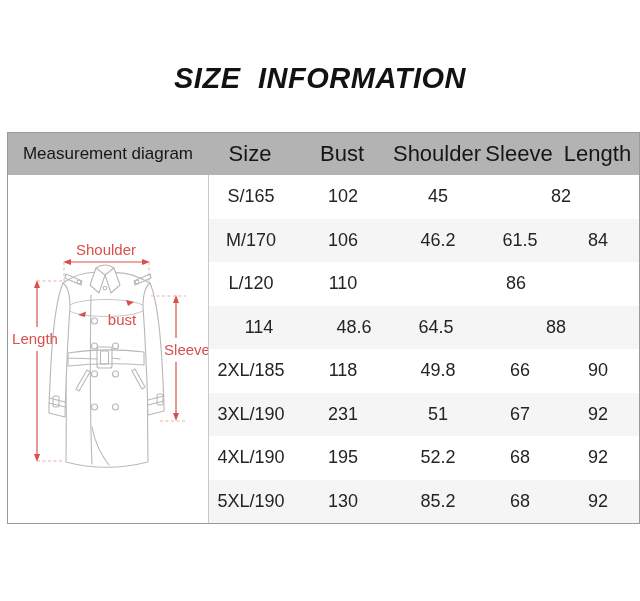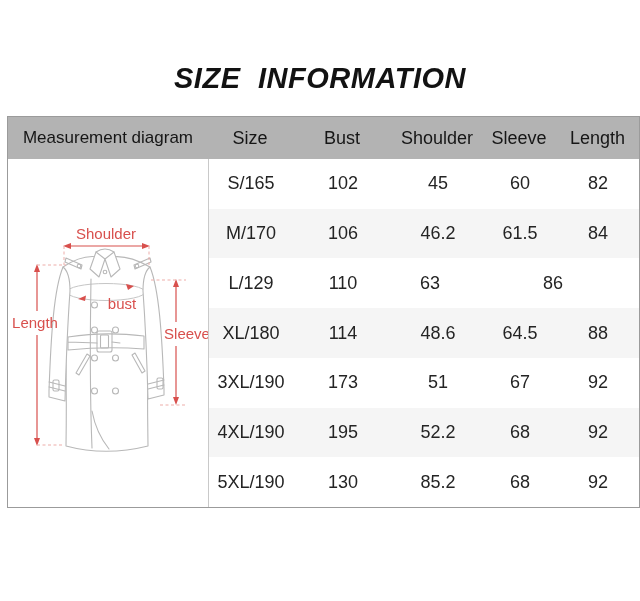--- a/index.html
+++ b/index.html
@@ -1,23 +1,23 @@
 <!DOCTYPE html>
 <html><head>
 <meta charset="utf-8">
 <style>
   html,body{margin:0;padding:0;background:#fff;}
   .canvas{position:relative;width:640px;height:601px;background:#ffffff;overflow:hidden;
           font-family:"Liberation Sans","DejaVu Sans",sans-serif;}
   .title{position:absolute;left:0;right:0;top:62px;text-align:center;
          font-size:29px;font-weight:bold;font-style:italic;color:#121212;
          letter-spacing:0.5px;word-spacing:9px;}
-  .size-table{position:absolute;left:7px;top:116px;width:631px;border:1px solid #9b9b9b;background:#f97316;}
+  .size-table{position:absolute;left:7px;top:132px;width:631px;border:1px solid #9b9b9b;background:#f97316;}
   .header-row{display:flex;height:42px;background:#b3b3b3;}
-  .hcell{display:flex;align-items:center;justify-content:center;font-size:18px;color:#161616;}
+  .hcell{display:flex;align-items:center;justify-content:center;font-size:22px;color:#161616;}
   .hc-diagram{width:200px;font-size:17px;}
   .hc0{width:84px;} .hc1{width:100px;} .hc2{width:90px;} .hc3{width:74px;} .hc4{flex:1;}
   .body-wrap{display:flex;height:348px;}
   .diagram-cell{width:200px;border-right:1px solid #c9c9c9;position:relative;background:#fff;}
   .diagram-cell svg{position:absolute;left:0;top:0;}
   .rows{flex:1;display:flex;flex-direction:column;}
   .row{flex:1;display:flex;align-items:center;font-size:18px;color:#242424;background:#fff;}
   .row:nth-child(even){background:#f5f5f5;}
   .cell{display:flex;align-items:center;justify-content:center;}
   .c0{width:84px;} .c1{width:100px;} .c2{width:90px;} .c3{width:74px;} .c4{flex:1;}
@@ -126,46 +126,50 @@
             <text class="red-text" x="114" y="150" text-anchor="middle">bust</text>
           </g>
         </svg>
       </div>
 
       <div class="rows">
           <div class="row">
             <div class="cell c0">S/165</div>
             <div class="cell c1">102</div>
             <div class="cell c2">45</div>
-            <div class="cell c3">60</div>
             <div class="cell c4">82</div>
           </div>
           <div class="row">
             <div class="cell c0">M/170</div>
             <div class="cell c1">106</div>
             <div class="cell c2">46.2</div>
             <div class="cell c3">61.5</div>
             <div class="cell c4">84</div>
           </div>
           <div class="row">
-            <div class="cell c0">L/129</div>
+            <div class="cell c0">L/120</div>
             <div class="cell c1">110</div>
-            <div class="cell c3">63</div>
             <div class="cell c4">86</div>
           </div>
           <div class="row">
-            <div class="cell c0">XL/180</div>
             <div class="cell c1">114</div>
             <div class="cell c2">48.6</div>
             <div class="cell c3">64.5</div>
             <div class="cell c4">88</div>
           </div>
           <div class="row">
+            <div class="cell c0">2XL/185</div>
+            <div class="cell c1">118</div>
+            <div class="cell c2">49.8</div>
+            <div class="cell c3">66</div>
+            <div class="cell c4">90</div>
+          </div>
+          <div class="row">
             <div class="cell c0">3XL/190</div>
-            <div class="cell c1">173</div>
+            <div class="cell c1">231</div>
             <div class="cell c2">51</div>
             <div class="cell c3">67</div>
             <div class="cell c4">92</div>
           </div>
           <div class="row">
             <div class="cell c0">4XL/190</div>
             <div class="cell c1">195</div>
             <div class="cell c2">52.2</div>
             <div class="cell c3">68</div>
             <div class="cell c4">92</div>

